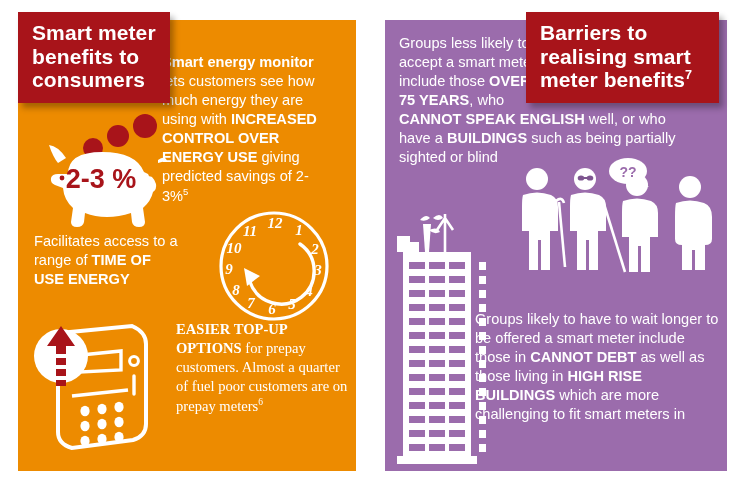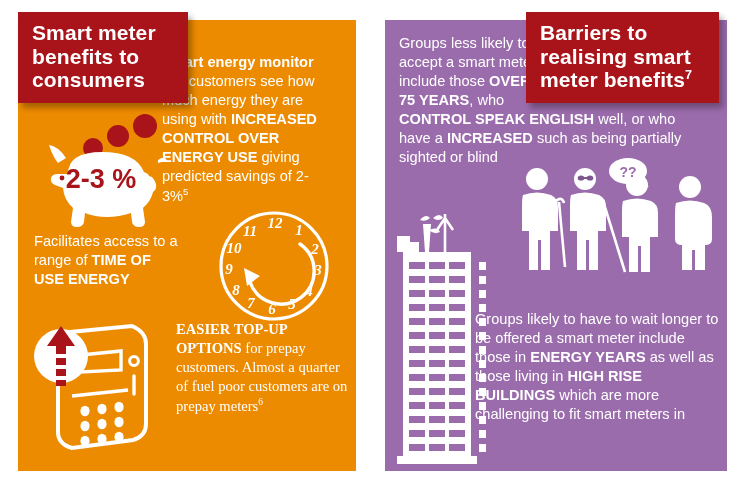--- a/index.html
+++ b/index.html
@@ -6,21 +6,21 @@
   body{width:745px;height:491px;position:relative;overflow:hidden;
        font-family:"Liberation Sans","DejaVu Sans",sans-serif;}
 
   .panel{position:absolute;top:20px;height:451px;}
   #left-panel{left:18px;width:338px;background:#ED8B00;}
   #right-panel{left:385px;width:342px;background:#9B6CAC;}
 
   .banner{position:absolute;top:-8px;background:#A8141A;color:#fff;
           box-shadow:4px 5px 6px rgba(0,0,0,0.30);z-index:5;
           font-weight:bold;line-height:1.12;letter-spacing:.1px;}
-  #left-banner{left:0px;padding:9px 20px 11px 14px;font-size:21px;width:136px;}
+  #left-banner{left:0px;padding:9px 2px 11px 14px;font-size:21px;width:136px;}
   #right-banner{left:141px;padding:9px 12px 11px 14px;font-size:21px;width:167px;}
   .banner sup{font-size:.6em;vertical-align:super;}
 
   .body-text{color:#FFFFFF;font-size:14.6px;line-height:1.30;}
   .body-text b{font-weight:bold;}
   .body-text sup{font-size:.65em;vertical-align:super;}
 
   
   #monitor-text{position:absolute;left:144px;top:14px;width:168px;margin-top:19px;}
   #piggy-block{position:absolute;left:14px;top:92px;width:145px;height:118px;}
@@ -117,21 +117,21 @@
 
   <div class="body-text" id="topup-text"><b>EASIER TOP-UP OPTIONS</b> for prepay customers. Almost a quarter of fuel poor customers are on prepay meters<sup>6</sup></div>
 </div>
 
 <div class="panel" id="right-panel">
 
   <div class="banner" id="right-banner">
     <span>Barriers to realising smart meter benefits</span><sup>7</sup>
   </div>
 
-  <div class="body-text" id="accept-text"><span class="narrow">Groups less likely to accept a smart meter include those <b>OVER 75 YEARS</b>, who</span> <b>CONTROL SPEAK ENGLISH</b> well, or who have a <b>INCREASED</b> such as being partially sighted or blind</div>
+  <div class="body-text" id="accept-text"><span class="narrow">Groups less likely to accept a smart meter include those <b>OVER 75 YEARS</b>, who</span> <b>CANNOT SPEAK ENGLISH</b> well, or who have a <b>BUILDINGS</b> such as being partially sighted or blind</div>
 
   <div id="people-block">
     <svg viewBox="0 0 205 110" width="205" height="110" aria-hidden="true">
 
       <g fill="#FFFFFF">
         <circle cx="24" cy="17" r="11"></circle>
         <path d="M10 33 q14-5 28 0 q7 3 7 12 l0 24 l-8 0 l0 39 l-9 0 l0-30 l-3 0 l0 30 l-9 0 l0-39 l-7 0 l0-24 q0-9 1-12 z"></path>
         <line x1="46" y1="40" x2="52" y2="105" stroke="#FFFFFF" stroke-width="2.6"></line>
         <path d="M43 39 q6-5 8 2" fill="none" stroke="#FFFFFF" stroke-width="2.6"></path>
       </g>
@@ -233,14 +233,14 @@
         <rect x="86" y="166" width="7" height="8"></rect>
           <rect x="86" y="180" width="7" height="8"></rect>
         <rect x="86" y="194" width="7" height="8"></rect>
           <rect x="86" y="208" width="7" height="8"></rect>
         <rect x="86" y="222" width="7" height="8"></rect>
           <rect x="86" y="236" width="7" height="8"></rect>
       </g>
     </svg>
   </div>
 
-  <div class="body-text" id="wait-text">Groups likely to have to wait longer to be offered a smart meter include those in <b>ENERGY YEARS</b> as well as those living in <b>HIGH RISE BUILDINGS</b> which are more challenging to fit smart meters in</div>
+  <div class="body-text" id="wait-text">Groups likely to have to wait longer to be offered a smart meter include those in <b>CANNOT DEBT</b> as well as those living in <b>HIGH RISE BUILDINGS</b> which are more challenging to fit smart meters in</div>
 </div>
 
 </body></html>

